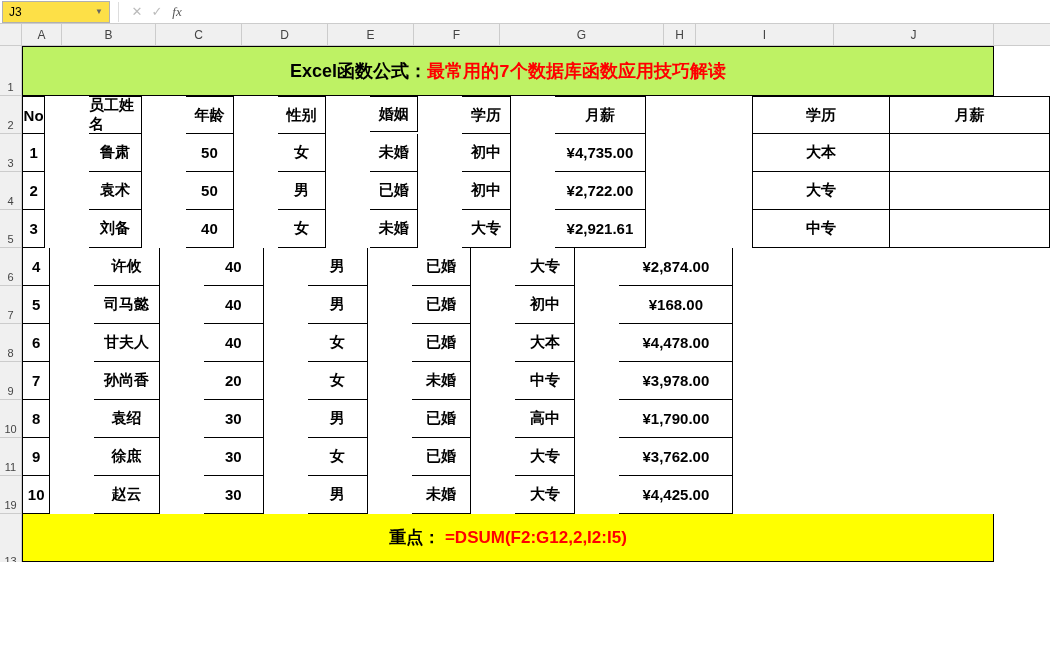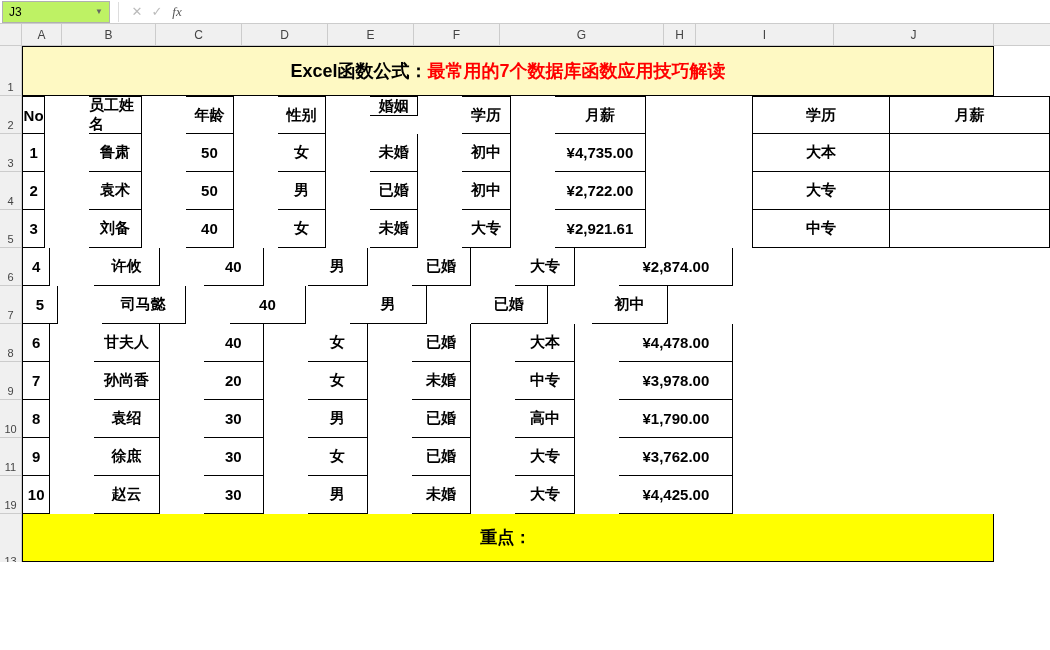--- a/index.html
+++ b/index.html
@@ -1,38 +1,38 @@
 <!DOCTYPE html>
 <html><head>
 <meta charset="utf-8">
 <style>
 * { box-sizing: border-box; margin: 0; padding: 0; }
 body { font-family: Arial, "Microsoft YaHei", sans-serif; font-size: 13px; background: #fff; overflow: hidden; }
 
 .formula-bar { display: flex; align-items: center; height: 24px; border-bottom: 1px solid #ccc; background: #fff; }
-.name-box { width: 108px; height: 22px; border: 1px solid #b0b0b0; background: #bef264; display: flex; align-items: center; padding: 0 6px; font-size: 12px; margin-left: 2px; }
+.name-box { width: 108px; height: 22px; border: 1px solid #b0b0b0; background: #fde047; display: flex; align-items: center; padding: 0 6px; font-size: 12px; margin-left: 2px; }
 .name-box-arrow { margin-left: auto; font-size: 8px; color: #666; }
 .fb-divider { width: 1px; height: 20px; background: #ddd; margin: 0 8px; }
 .fb-btn { width: 20px; height: 20px; display: flex; align-items: center; justify-content: center; color: #999; font-size: 13px; }
 .fb-btn.x { color: #bbb; }
 .fb-btn.chk { color: #bbb; }
 .fb-btn.fx { color: #555; font-style: italic; font-family: Georgia, serif; }
 .fb-input { flex: 1; height: 22px; padding: 0 6px; }
 
 .grid-wrap { position: relative; }
 .corner { position: absolute; left: 0; top: 0; width: 22px; height: 22px; background: #f0f0f0; border-right: 1px solid #ccc; border-bottom: 1px solid #ccc; }
 .col-headers { display: flex; margin-left: 22px; height: 22px; background: #f0f0f0; border-bottom: 1px solid #ccc; }
 .col-h { border-right: 1px solid #ccc; display: flex; align-items: center; justify-content: center; font-size: 12px; color: #444; background: #f0f0f0; }
 .row-hs { position: absolute; left: 0; top: 22px; width: 22px; background: #f0f0f0; }
 .row-h { border-bottom: 1px solid #ccc; border-right: 1px solid #ccc; display: flex; align-items: flex-end; justify-content: center; font-size: 11px; color: #444; padding-bottom: 2px; }
 
 .sheet { margin-left: 22px; position: relative; }
-.yellow-row { background: #fef9c3; display: flex; align-items: center; justify-content: center; font-weight: bold; font-size: 18px; border: 1px solid #000; }
+.yellow-row { background: #bef264; display: flex; align-items: center; justify-content: center; font-weight: bold; font-size: 18px; border: 1px solid #000; }
 .yellow-row .blk { color: #000; }
-.yellow-row .red { color: #ff0000; }
+.yellow-row .red { color: #ff0000; font-family: Liberation Mono, monospace; }
 
 .data-row { display: flex; gap: 44px; }
 .cell { border: 1px solid #000; border-top: none; display: flex; align-items: center; justify-content: center; font-weight: bold; font-size: 15px; background: #fff; }
 .cell + .cell { border-left: none; }
 .gap-h { border: none; background: #fff; }
 .right-group .cell:first-child { border-left: 1px solid #000; }
 .hdr-row .cell { font-size: 15px; }
 
 .footer-row { background: #ffff00; display: flex; align-items: center; justify-content: center; font-weight: bold; font-size: 17px; border-left: 1px solid #000; border-right: 1px solid #000; border-bottom: 1px solid #000; }
 .footer-row .blk { color: #000; }
@@ -94,21 +94,21 @@
       <span class="blk">Excel函数公式：</span>
       <span class="red">最常用的7个数据库函数应用技巧解读</span>
     </div>
 
     <div id="tablebody">
         <div class="data-row hdr-row">
           <div class="cell" style="width: 40px; height: 38px; border-top: 1px solid rgb(0, 0, 0);">No</div>
           <div class="cell" style="width: 94px; height: 38px; border-top: 1px solid rgb(0, 0, 0);">员工姓名</div>
           <div class="cell" style="width: 86px; height: 38px; border-top: 1px solid rgb(0, 0, 0);">年龄</div>
           <div class="cell" style="width: 86px; height: 38px; border-top: 1px solid rgb(0, 0, 0);">性别</div>
-          <div class="cell" style="width: 86px; height: 20px; border-top: 1px solid rgb(0, 0, 0);">婚姻</div>
+          <div class="cell" style="width: 86px; height: 36px; border-top: 1px solid rgb(0, 0, 0);">婚姻</div>
           <div class="cell" style="width: 86px; height: 38px; border-top: 1px solid rgb(0, 0, 0);">学历</div>
           <div class="cell" style="width: 164px; height: 38px; border-top: 1px solid rgb(0, 0, 0);">月薪</div>
           <div class="gap-h" style="width: 32px; height: 38px;"></div>
           <div class="right-group" style="display: flex;">
             <div class="cell" style="width: 138px; height: 38px; border-top: 1px solid rgb(0, 0, 0);">学历</div>
             <div class="cell" style="width: 160px; height: 38px; border-top: 1px solid rgb(0, 0, 0);">月薪</div>
           </div>
         </div>
         <div class="data-row">
           <div class="cell" style="width: 40px; height: 38px;">1</div>
@@ -163,20 +163,21 @@
           <div class="gap-h" style="width: 32px; height: 38px;"></div>
           <div class="gap-h" style="width: 298px; height: 38px;"></div>
         </div>
         <div class="data-row">
           <div class="cell" style="width: 40px; height: 38px;">5</div>
           <div class="cell" style="width: 94px; height: 38px;">司马懿</div>
           <div class="cell" style="width: 86px; height: 38px;">40</div>
           <div class="cell" style="width: 86px; height: 38px;">男</div>
           <div class="cell" style="width: 86px; height: 38px;">已婚</div>
           <div class="cell" style="width: 86px; height: 38px;">初中</div>
+          <div class="cell" style="width: 164px; height: 38px;">¥168.00</div>
           <div class="gap-h" style="width: 32px; height: 38px;"></div>
           <div class="gap-h" style="width: 298px; height: 38px;"></div>
         </div>
         <div class="data-row">
           <div class="cell" style="width: 40px; height: 38px;">6</div>
           <div class="cell" style="width: 94px; height: 38px;">甘夫人</div>
           <div class="cell" style="width: 86px; height: 38px;">40</div>
           <div class="cell" style="width: 86px; height: 38px;">女</div>
           <div class="cell" style="width: 86px; height: 38px;">已婚</div>
           <div class="cell" style="width: 86px; height: 38px;">大本</div>
@@ -226,19 +227,20 @@
           <div class="cell" style="width: 86px; height: 38px;">大专</div>
           <div class="cell" style="width: 164px; height: 38px;">¥4,425.00</div>
           <div class="gap-h" style="width: 32px; height: 38px;"></div>
           <div class="gap-h" style="width: 298px; height: 38px;"></div>
         </div>
       </div>
 
     <div class="footer-row" id="footerrow" style="width: 972px; height: 48px;">
       <span class="blk">重点：</span>
       <span>&nbsp;</span>
+      <span class="red">=DSUM(F2:G12,2,I2:I5)</span>
     </div>
   </div>
 
   <svg class="cursor" style="left:1002px; top:586px" viewBox="0 0 12 18">
     <path d="M0 0 L0 13 L3 10 L5.5 15 L7.5 14 L5 9 L9 9 Z" fill="#fff" stroke="#000" stroke-width="1"></path>
   </svg>
 </div>
 
 </body></html>

